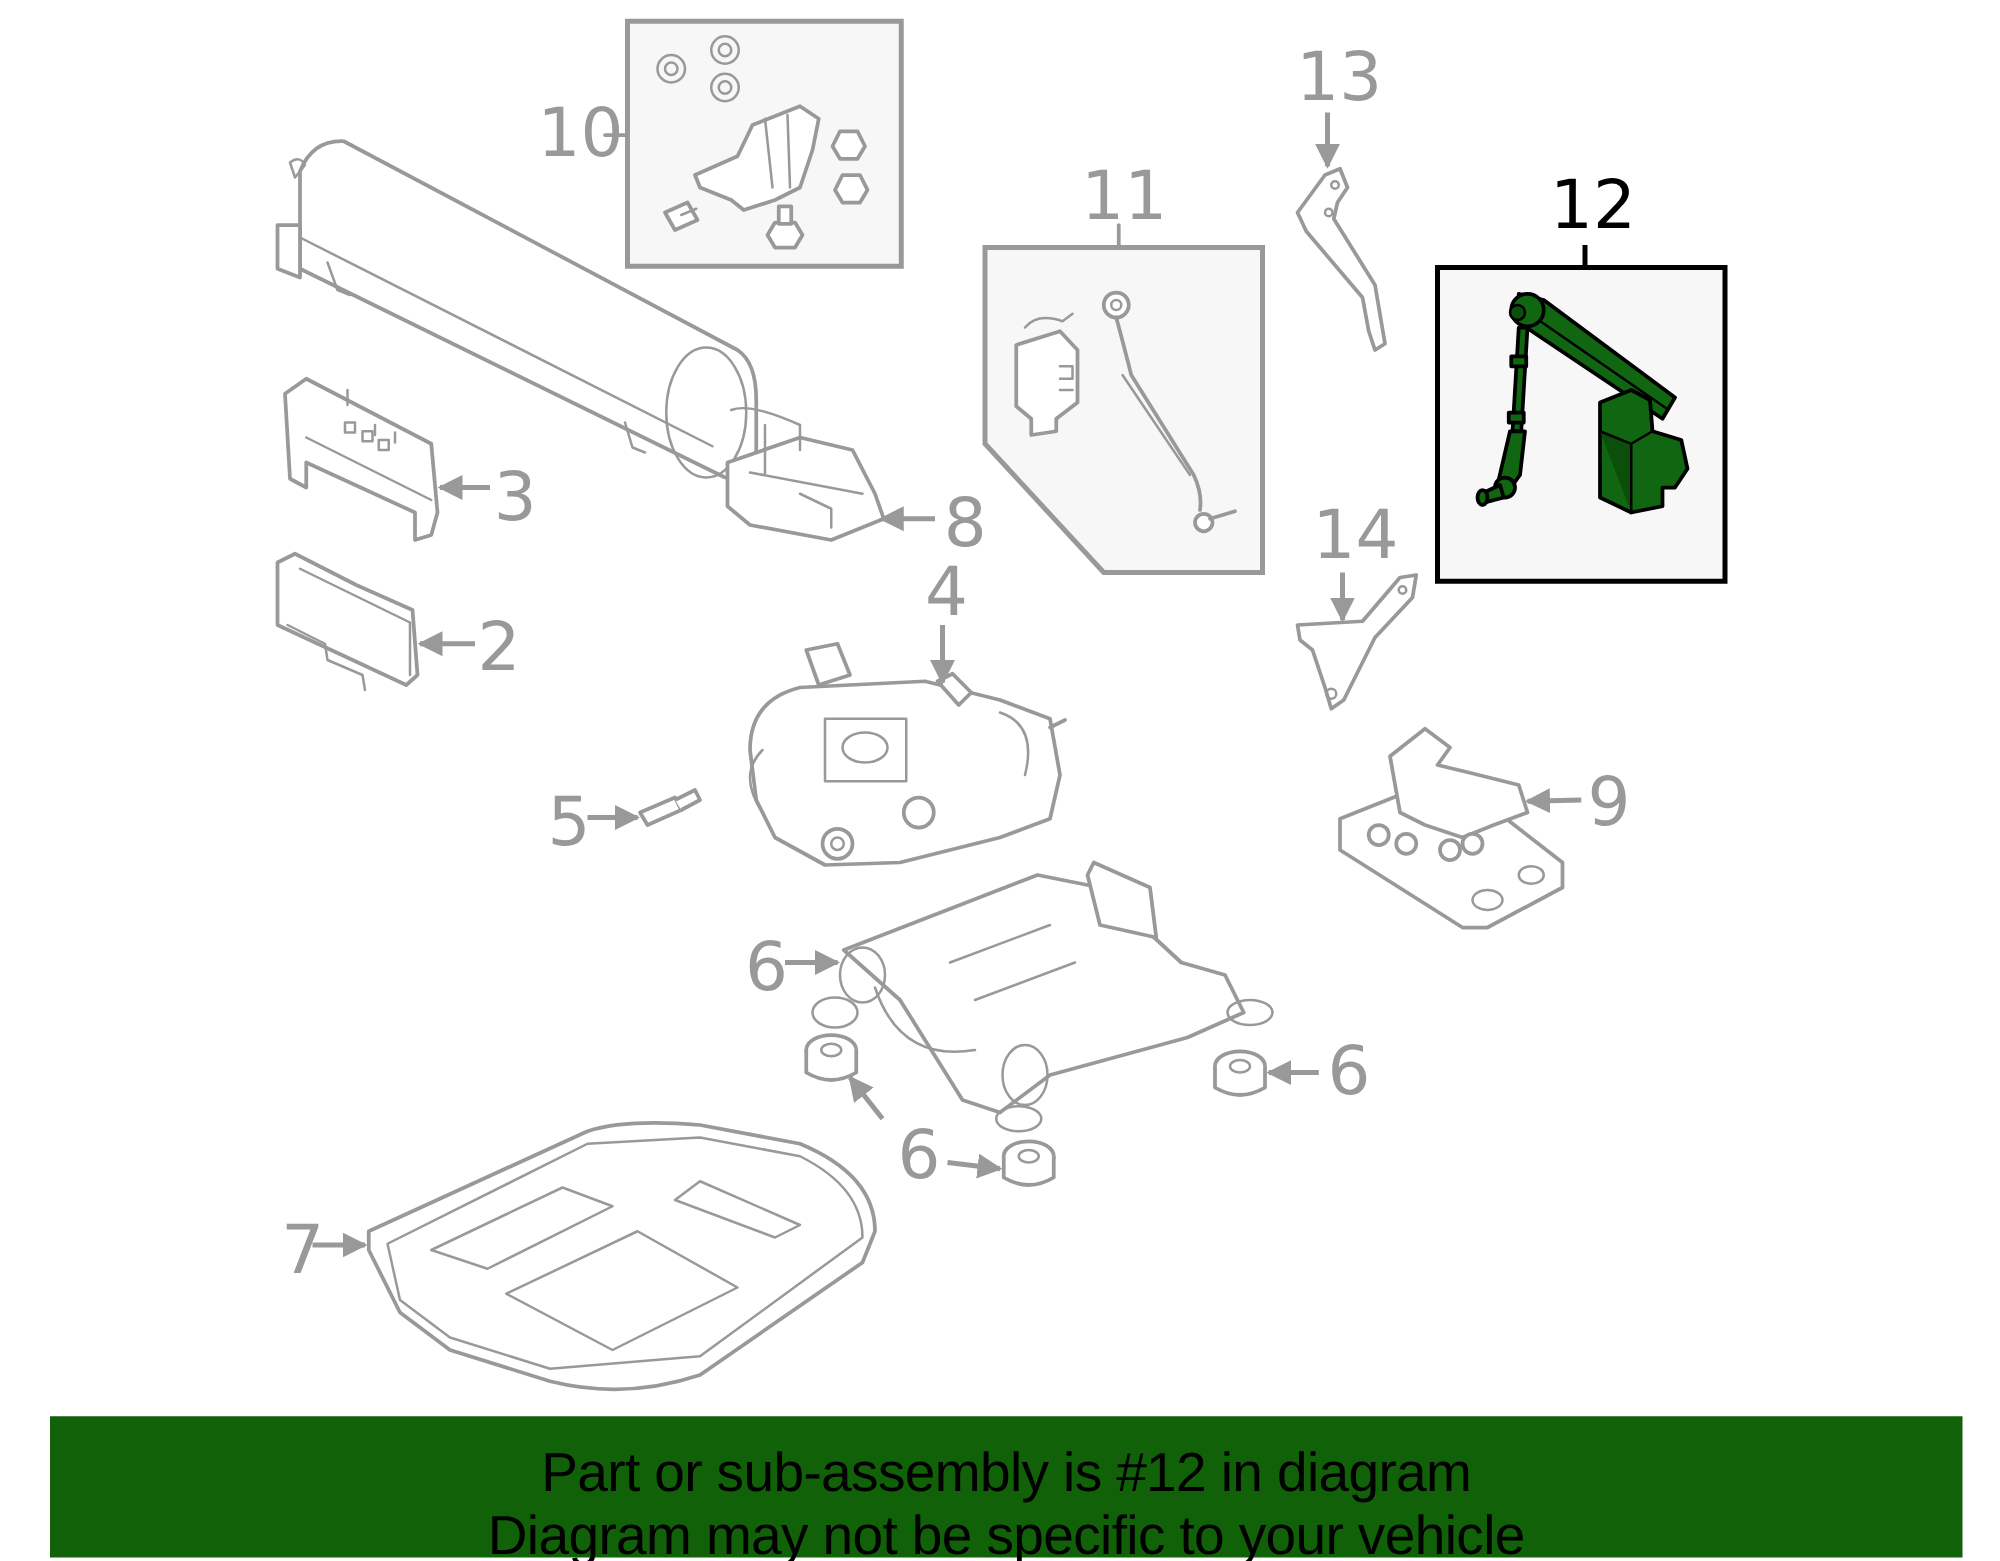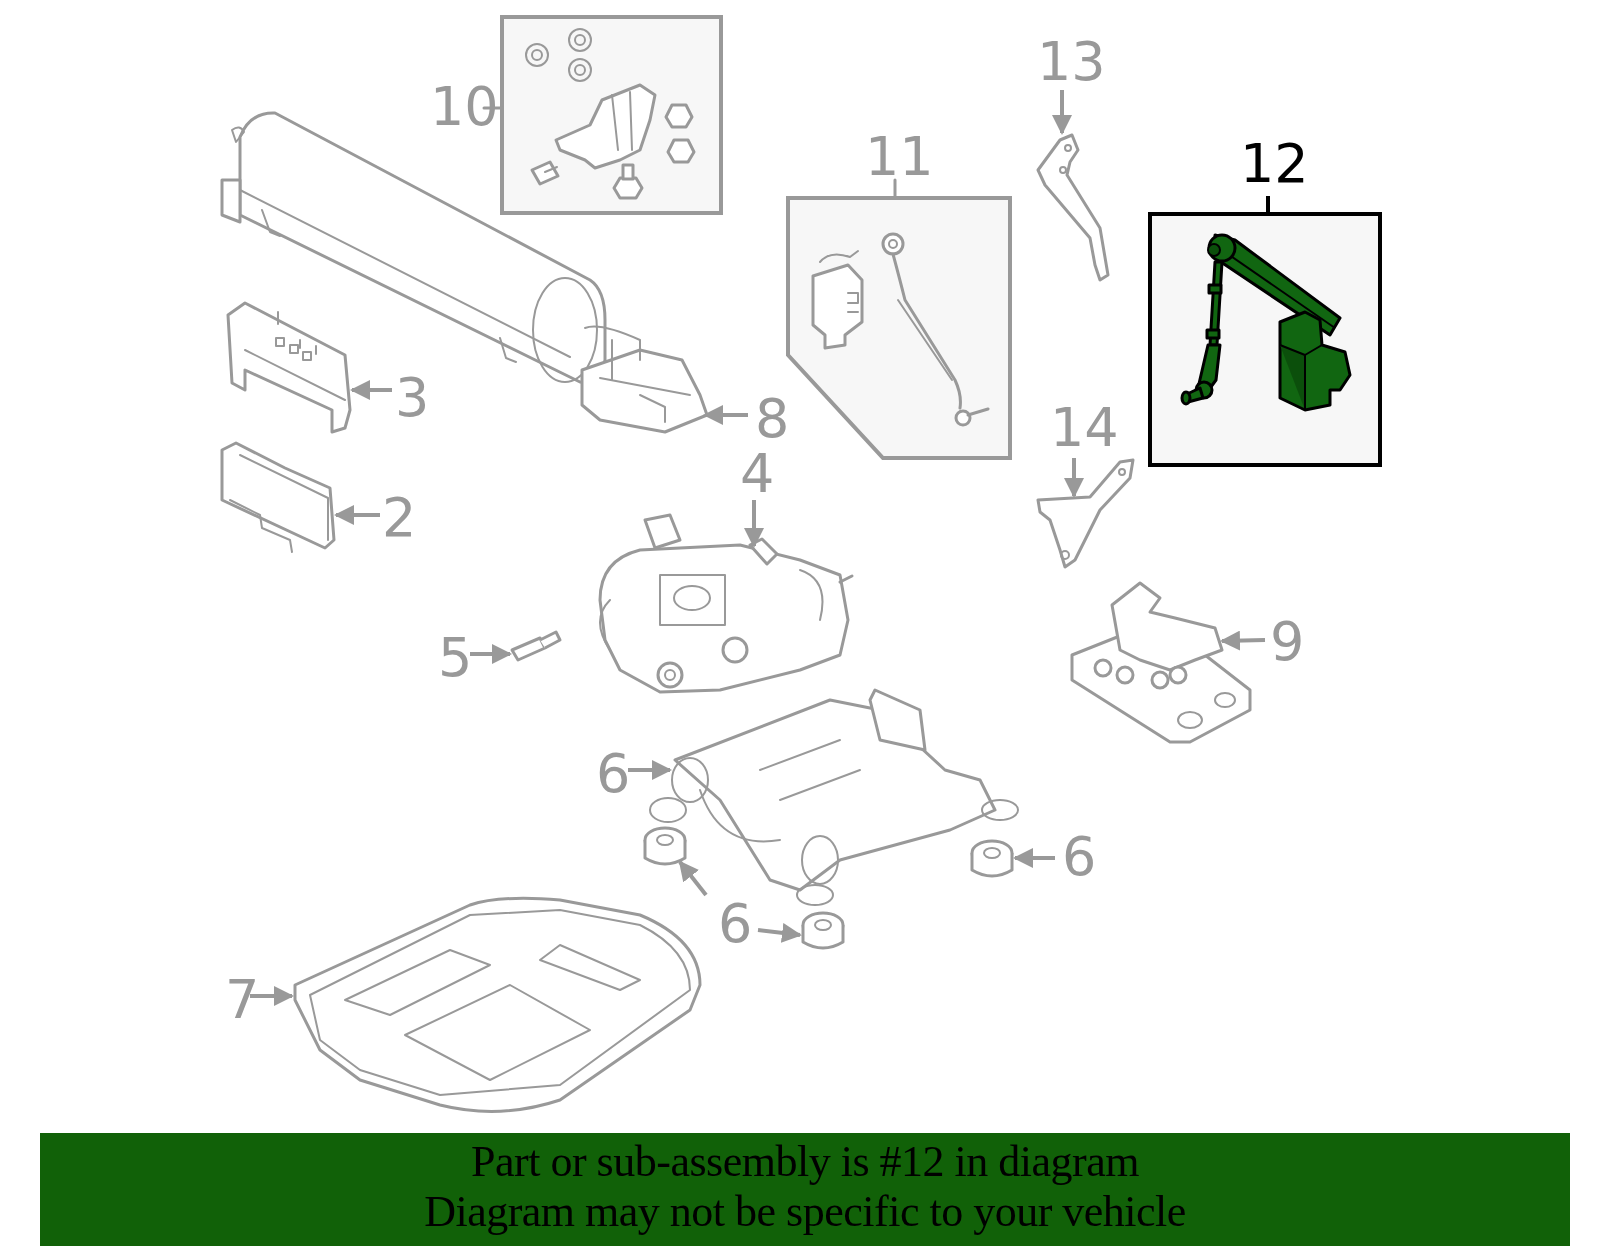--- a/index.html
+++ b/index.html
@@ -12,22 +12,22 @@
   .box-gray { fill: #f7f7f7; stroke: #999999; stroke-width: 4; }
   .box-hl { fill: #f7f7f7; stroke: #000000; stroke-width: 4; }
   .lbl { font-family: "DejaVu Sans", sans-serif; font-size: 54px; fill: #999999; }
   .lbl-hl { font-family: "DejaVu Sans", sans-serif; font-size: 54px; fill: #000000; }
   .arrow { stroke: #999999; stroke-width: 4; fill: none; }
   .ahead { fill: #999999; }
   .g { fill: #116611; stroke: #000; stroke-width: 3; stroke-linejoin: round; }
   .gd { fill: #0b4f0b; stroke: #000; stroke-width: 2; }
   #banner { position: absolute; left: 40px; top: 1133px; width: 1530px; height: 113px;
             background: #116108; color: #000; text-align: center;
-            font-family: Liberation Serif, serif; font-size: 44px; line-height: 50px;
-            padding-top: 4px; box-sizing: border-box; }
+            font-family: Liberation Sans, sans-serif; font-size: 44px; line-height: 50px;
+            padding-top: 21px; box-sizing: border-box; }
   #banner div { letter-spacing: -0.5px; }
 </style>
 </head>
 <body>
 
 <svg id="diagram" viewBox="0 0 1600 1249" xmlns="http://www.w3.org/2000/svg">
   <defs>
     <marker id="ah" viewBox="0 0 10 10" refX="9" refY="5" markerWidth="5" markerHeight="5" orient="auto">
       <path d="M0,0 L10,5 L0,10 z" class="ahead"></path>
     </marker>

